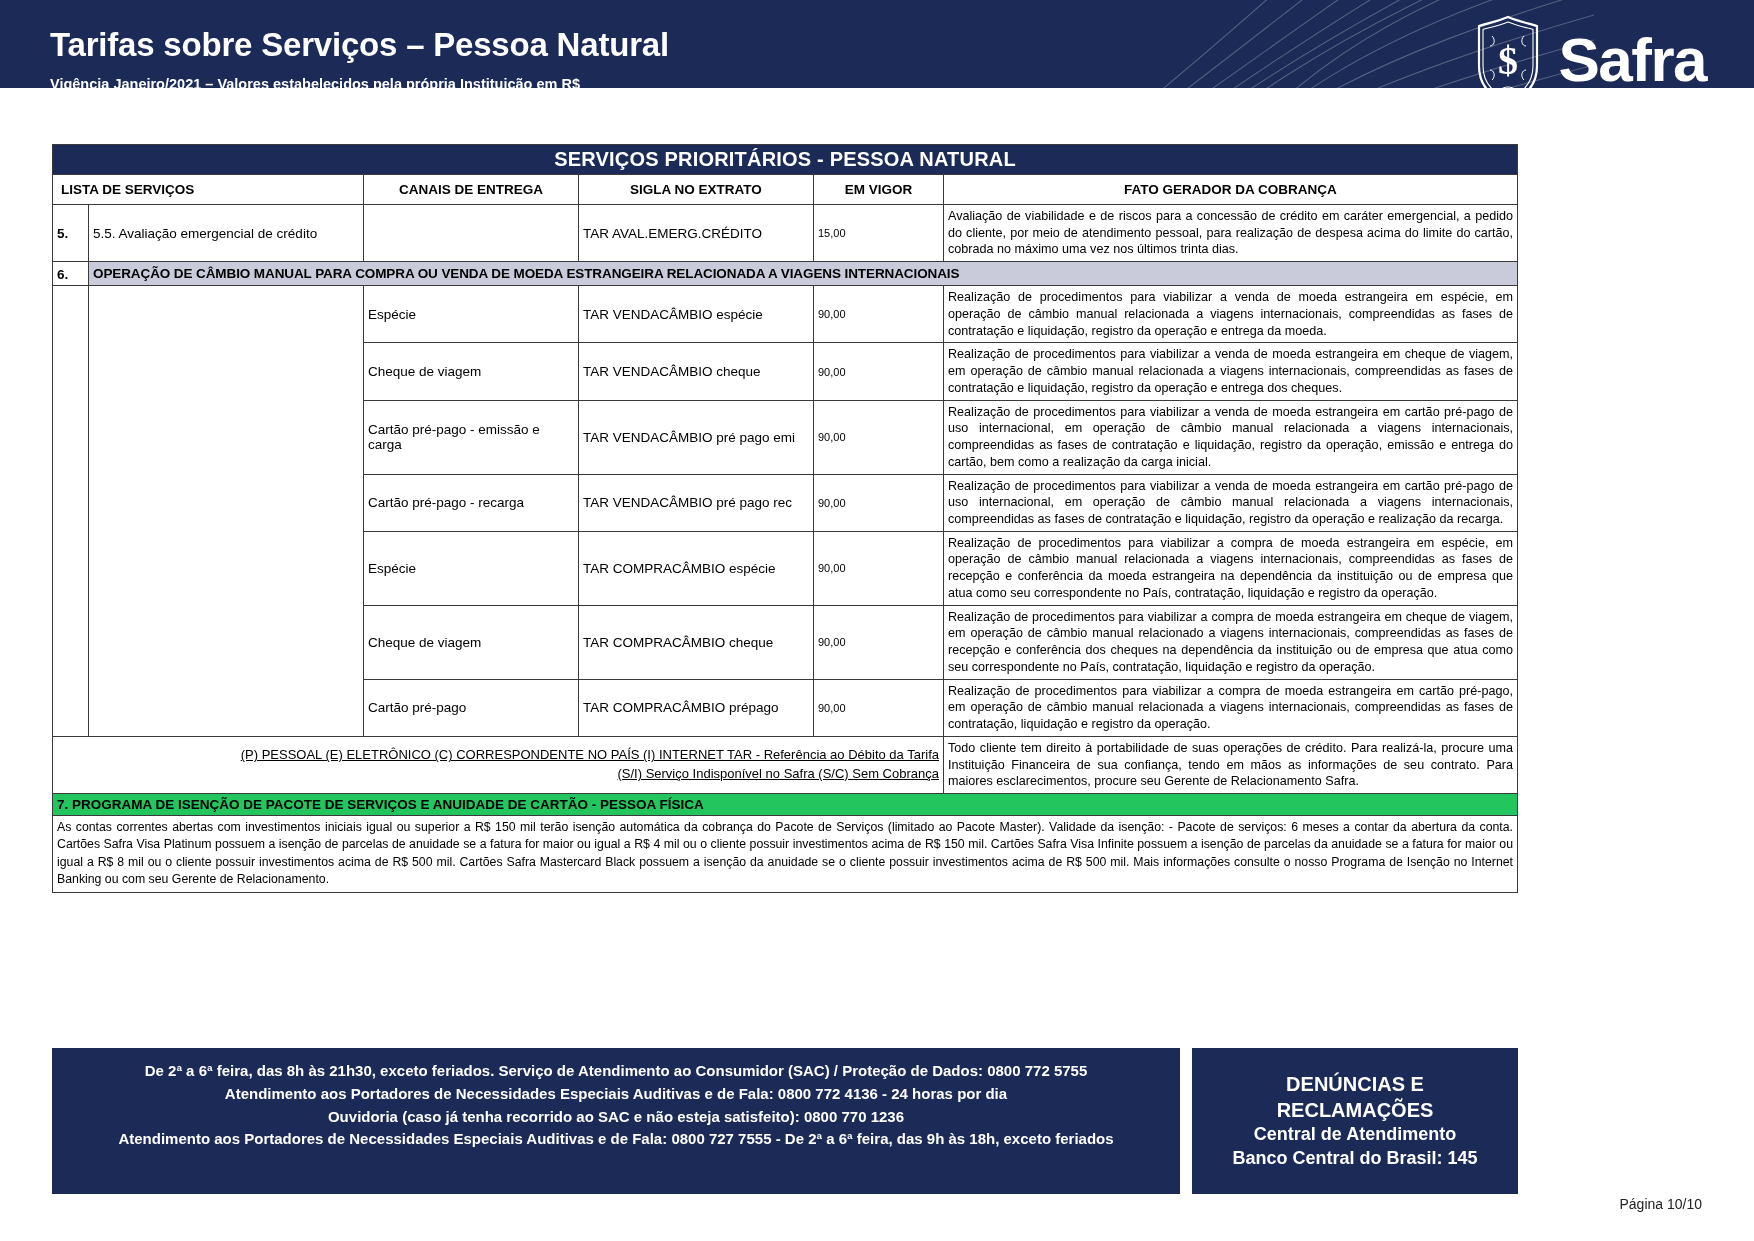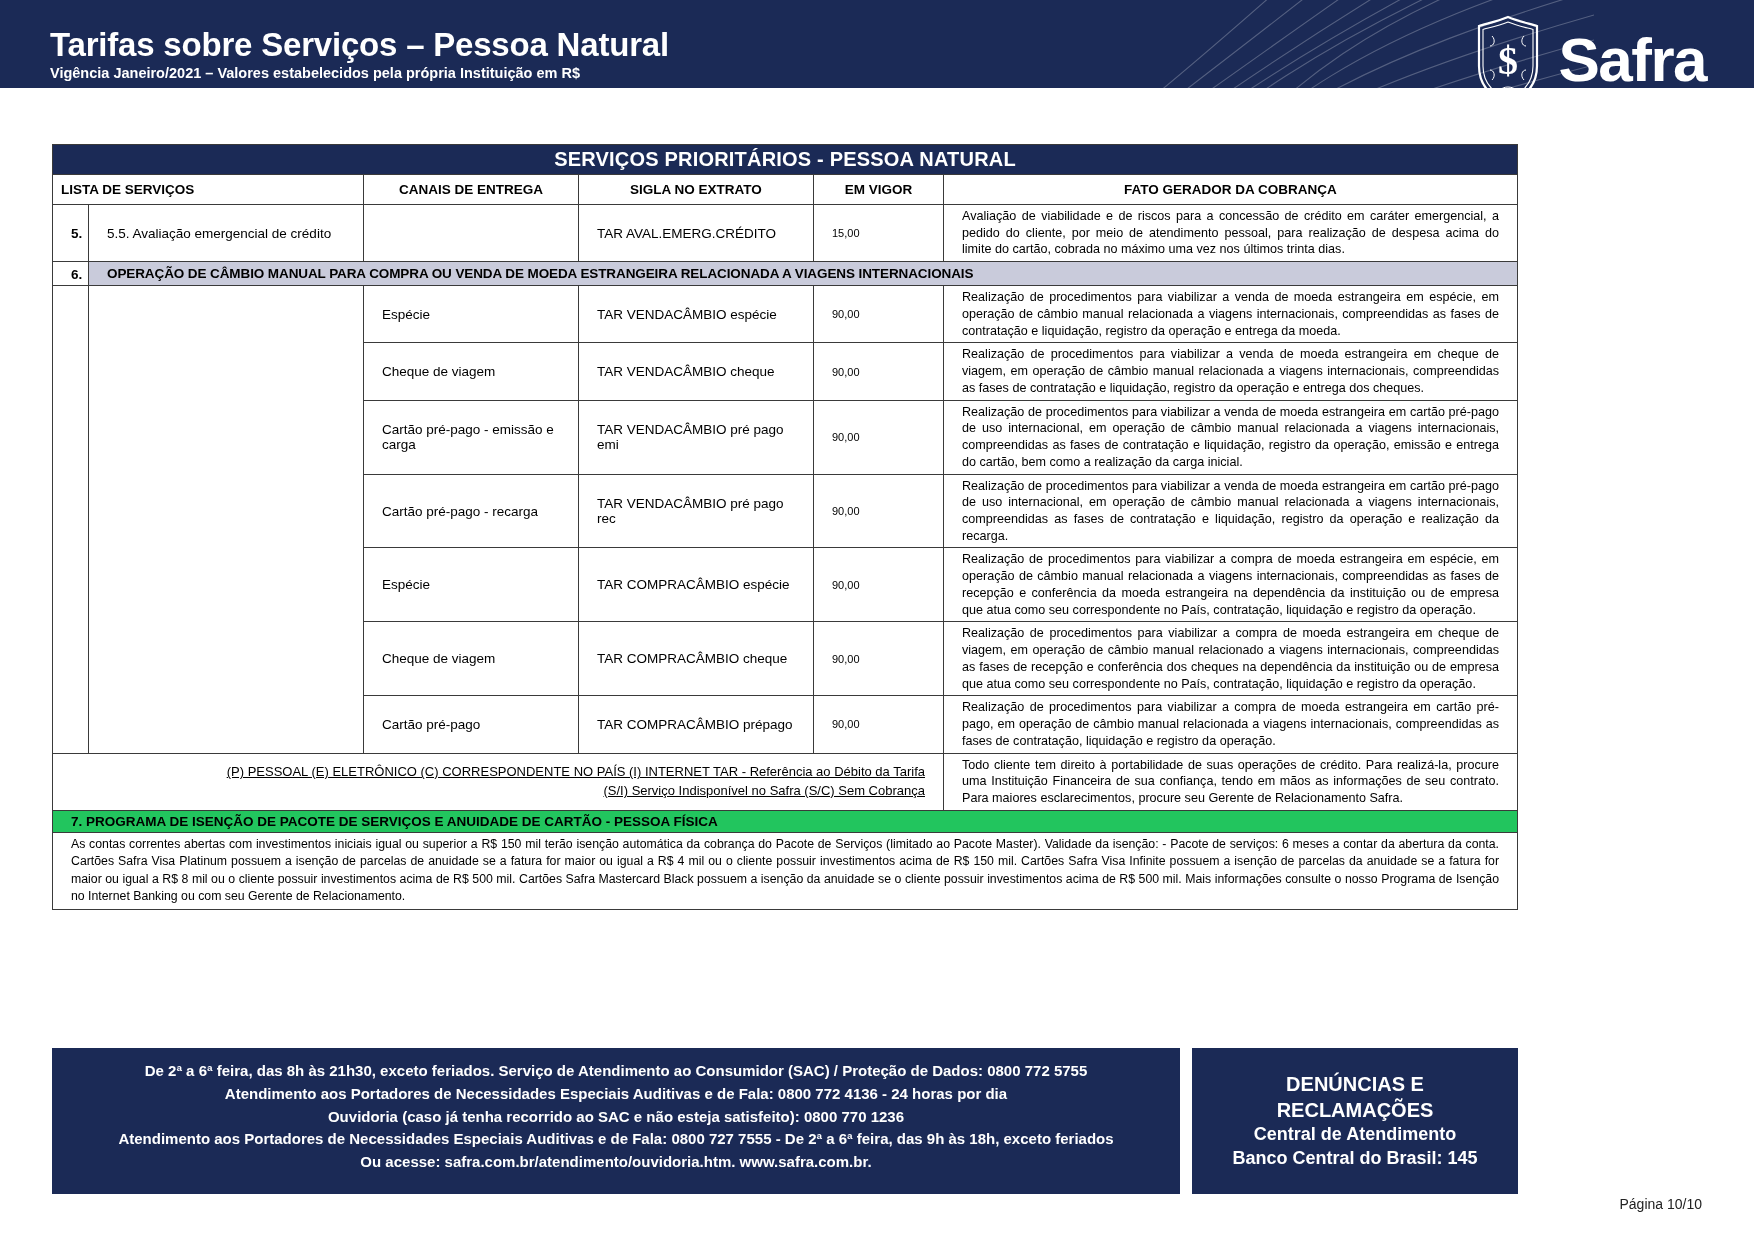--- a/index.html
+++ b/index.html
@@ -39,21 +39,21 @@
     top: 26px;
     color: #ffffff;
     font-size: 33px;
     font-weight: bold;
     letter-spacing: -0.2px;
     white-space: nowrap;
   }
   .header-sub {
     position: absolute;
     left: 50px;
-    top: 65px;
+    top: 76px;
     color: #ffffff;
     font-size: 14.5px;
     font-weight: bold;
     white-space: nowrap;
   }
   .brand {
     position: absolute;
     right: 48px;
     top: 14px;
     display: flex;
@@ -77,21 +77,21 @@
     width: 1466px;
   }
   table.main {
     width: 100%;
     border-collapse: collapse;
     table-layout: fixed;
   }
   table.main td, table.main th {
     border: 1px solid #3a3a3a;
     vertical-align: middle;
-    padding: 3px 18px;
+    padding: 3px 4px;
   }
   .banner {
     background: #1b2a56;
     color: #ffffff;
     text-align: center;
     font-size: 20px;
     font-weight: bold;
     padding: 7px 0 8px 0;
     border: 1px solid #1b2a56;
     letter-spacing: .2px;
@@ -369,21 +369,20 @@
     </tbody>
       </table>
   </div>
 
   <div class="footer">
     <div class="footer-left">
       <div>De 2ª a 6ª feira, das 8h às 21h30, exceto feriados. Serviço de Atendimento ao Consumidor (SAC) / Proteção de Dados: 0800 772 5755</div>
       <div>Atendimento aos Portadores de Necessidades Especiais Auditivas e de Fala: 0800 772 4136 - 24 horas por dia</div>
       <div>Ouvidoria (caso já tenha recorrido ao SAC e não esteja satisfeito): 0800 770 1236</div>
       <div>Atendimento aos Portadores de Necessidades Especiais Auditivas e de Fala: 0800 727 7555 - De 2ª a 6ª feira, das 9h às 18h, exceto feriados</div>
-      <div>Ou acesse: safra.com.br/atendimento/ouvidoria.htm. www.safra.com.br.</div>
     </div>
     <div class="footer-right">
       <div class="fr-title">DENÚNCIAS E RECLAMAÇÕES</div>
       <div class="fr-line">Central de Atendimento</div>
       <div class="fr-line">Banco Central do Brasil: 145</div>
     </div>
   </div>
 
   <div class="pagenum">Página 10/10</div>
 

